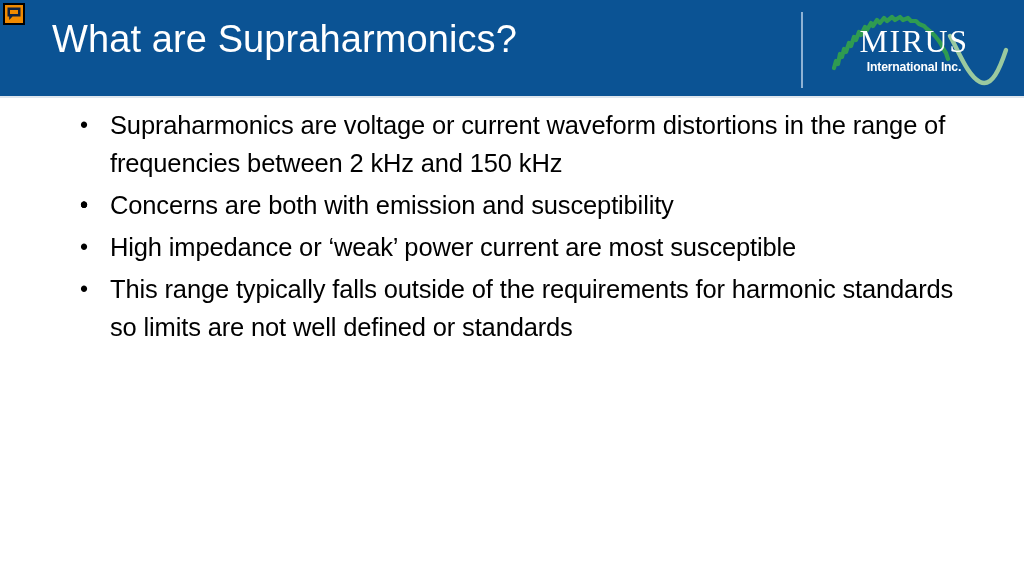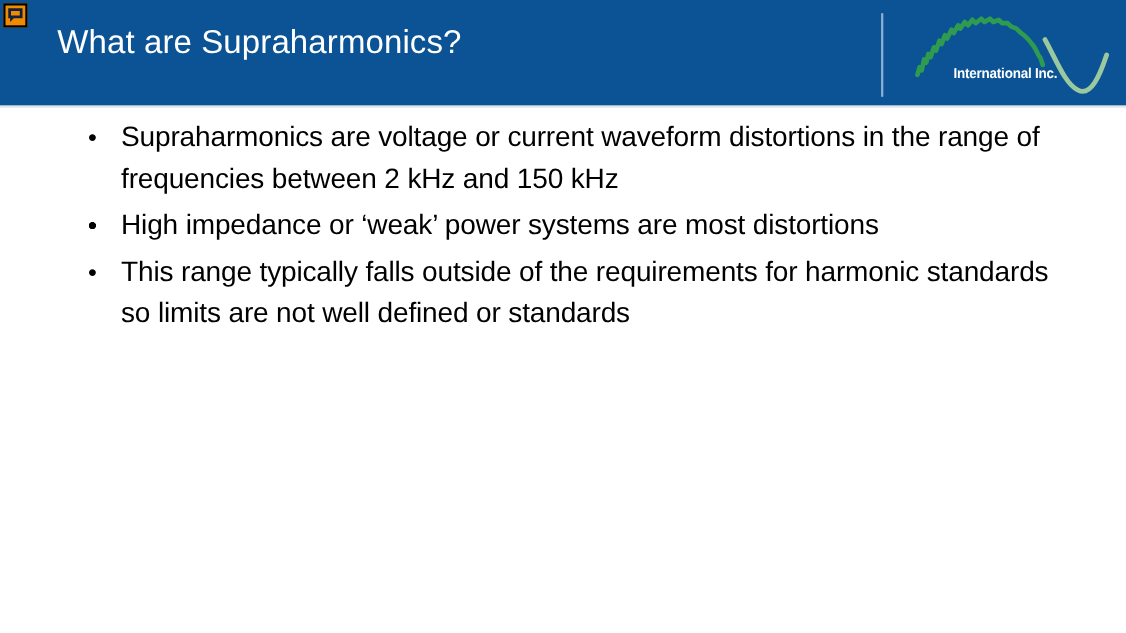--- a/index.html
+++ b/index.html
@@ -53,21 +53,21 @@
   #comment-marker svg { display: block; }
 
   
   #slide-title {
     position: absolute;
     left: 52px;
     top: 19px;
     width: 720px;
     color: #ffffff;
     font-family: "Liberation Sans", sans-serif;
-    font-size: 30px;
+    font-size: 38px;
     font-weight: 400;
     letter-spacing: 0.1px;
     line-height: 40px;
     white-space: nowrap;
   }
 
   
   #logo-divider {
     position: absolute;
     left: 801px;
@@ -178,41 +178,43 @@
 
   <div id="logo-divider"></div>
 
   <div id="logo">
     <svg id="logo-wave-svg" viewBox="0 0 182 84" preserveAspectRatio="none">
 
       <path d="M6,62 L8,55 L10,58 L12,48 L14,51 L16,43 L18,46 L21,37 L23,40 L26,31 L28,34 L31,26 L33,29 L37,21 L39,24 L43,17 L45,20 L49,14 L52,17 L56,12 L59,15 L64,11 L67,14 L72,11 L75,14 L80,12 L83,15 L88,15 L91,18 L96,20 L99,23 L104,27 L107,30 L111,35 L113,38 L116,44 L118,47 L120,53" fill="none" stroke="#2f9b51" stroke-width="4.2" stroke-linecap="round" stroke-linejoin="round"></path>
 
       <path d="M122,30 C132,48 140,70 152,76 C164,82 172,62 178,44" fill="none" stroke="#9ac99f" stroke-width="4.4" stroke-linecap="round"></path>
     </svg>
+    <div id="logo-wordmark">MIRUS</div>
     <div id="logo-tagline">International Inc.</div>
   </div>
 
   <div id="body">
     <ul id="bullet-list">
       <li class="bullet-item">
         <span class="bullet-dot">•</span>
         <span class="bullet-text">Supraharmonics are voltage or current waveform distortions in the range of frequencies between 2 kHz and 150 kHz</span>
       </li>
       <li class="bullet-item">
         <span class="bullet-dot">•</span>
       </li>
       <li class="bullet-item">
         <span class="bullet-dot">•</span>
       </li>
       <li class="bullet-item">
         <span class="bullet-dot">•</span>
-      </li>
-      <li class="bullet-item">
-        <span class="bullet-dot">•</span>
-        <span class="bullet-text">High impedance or ‘weak’ power systems are most distortions</span>
+        <span class="bullet-text">Concerns are both with emission and susceptibility</span>
+      </li>
+      <li class="bullet-item">
+        <span class="bullet-dot">•</span>
+        <span class="bullet-text">High impedance or ‘weak’ power current are most susceptible</span>
       </li>
       <li class="bullet-item">
         <span class="bullet-dot">•</span>
         <span class="bullet-text">This range typically falls outside of the requirements for harmonic standards so limits are not well defined or standards</span>
       </li>
     </ul>
   </div>
 
 </div>
 

